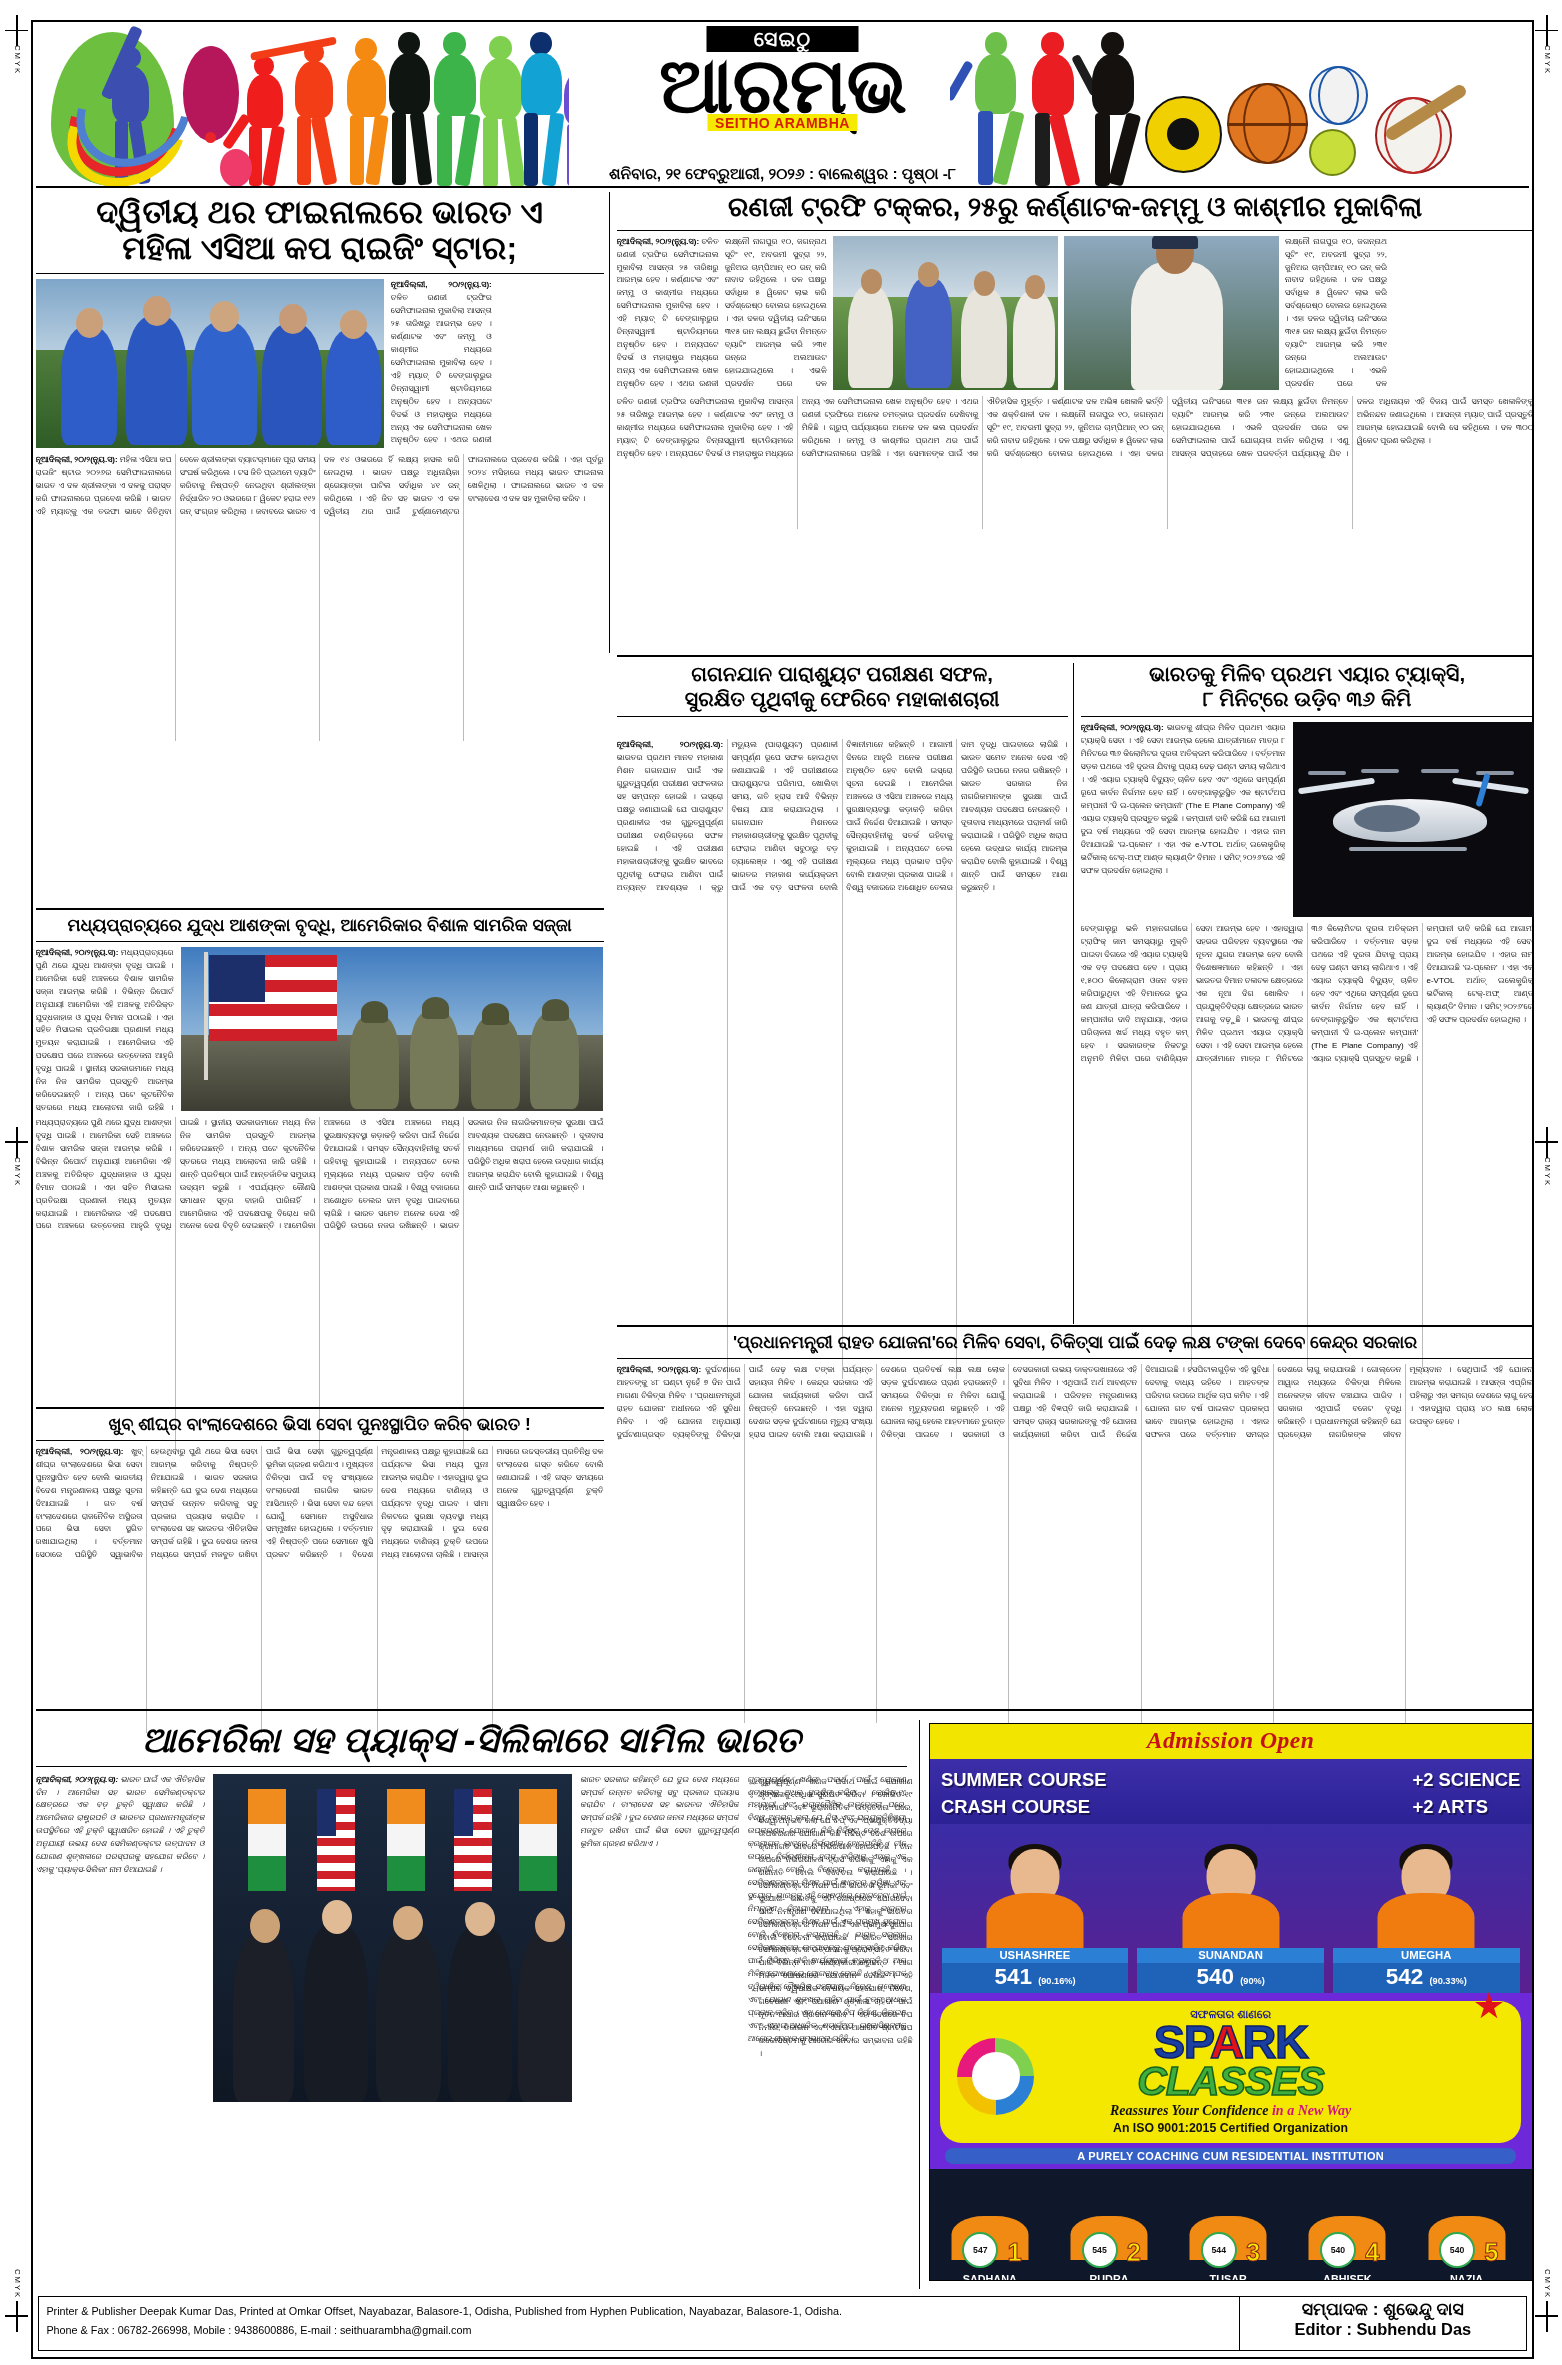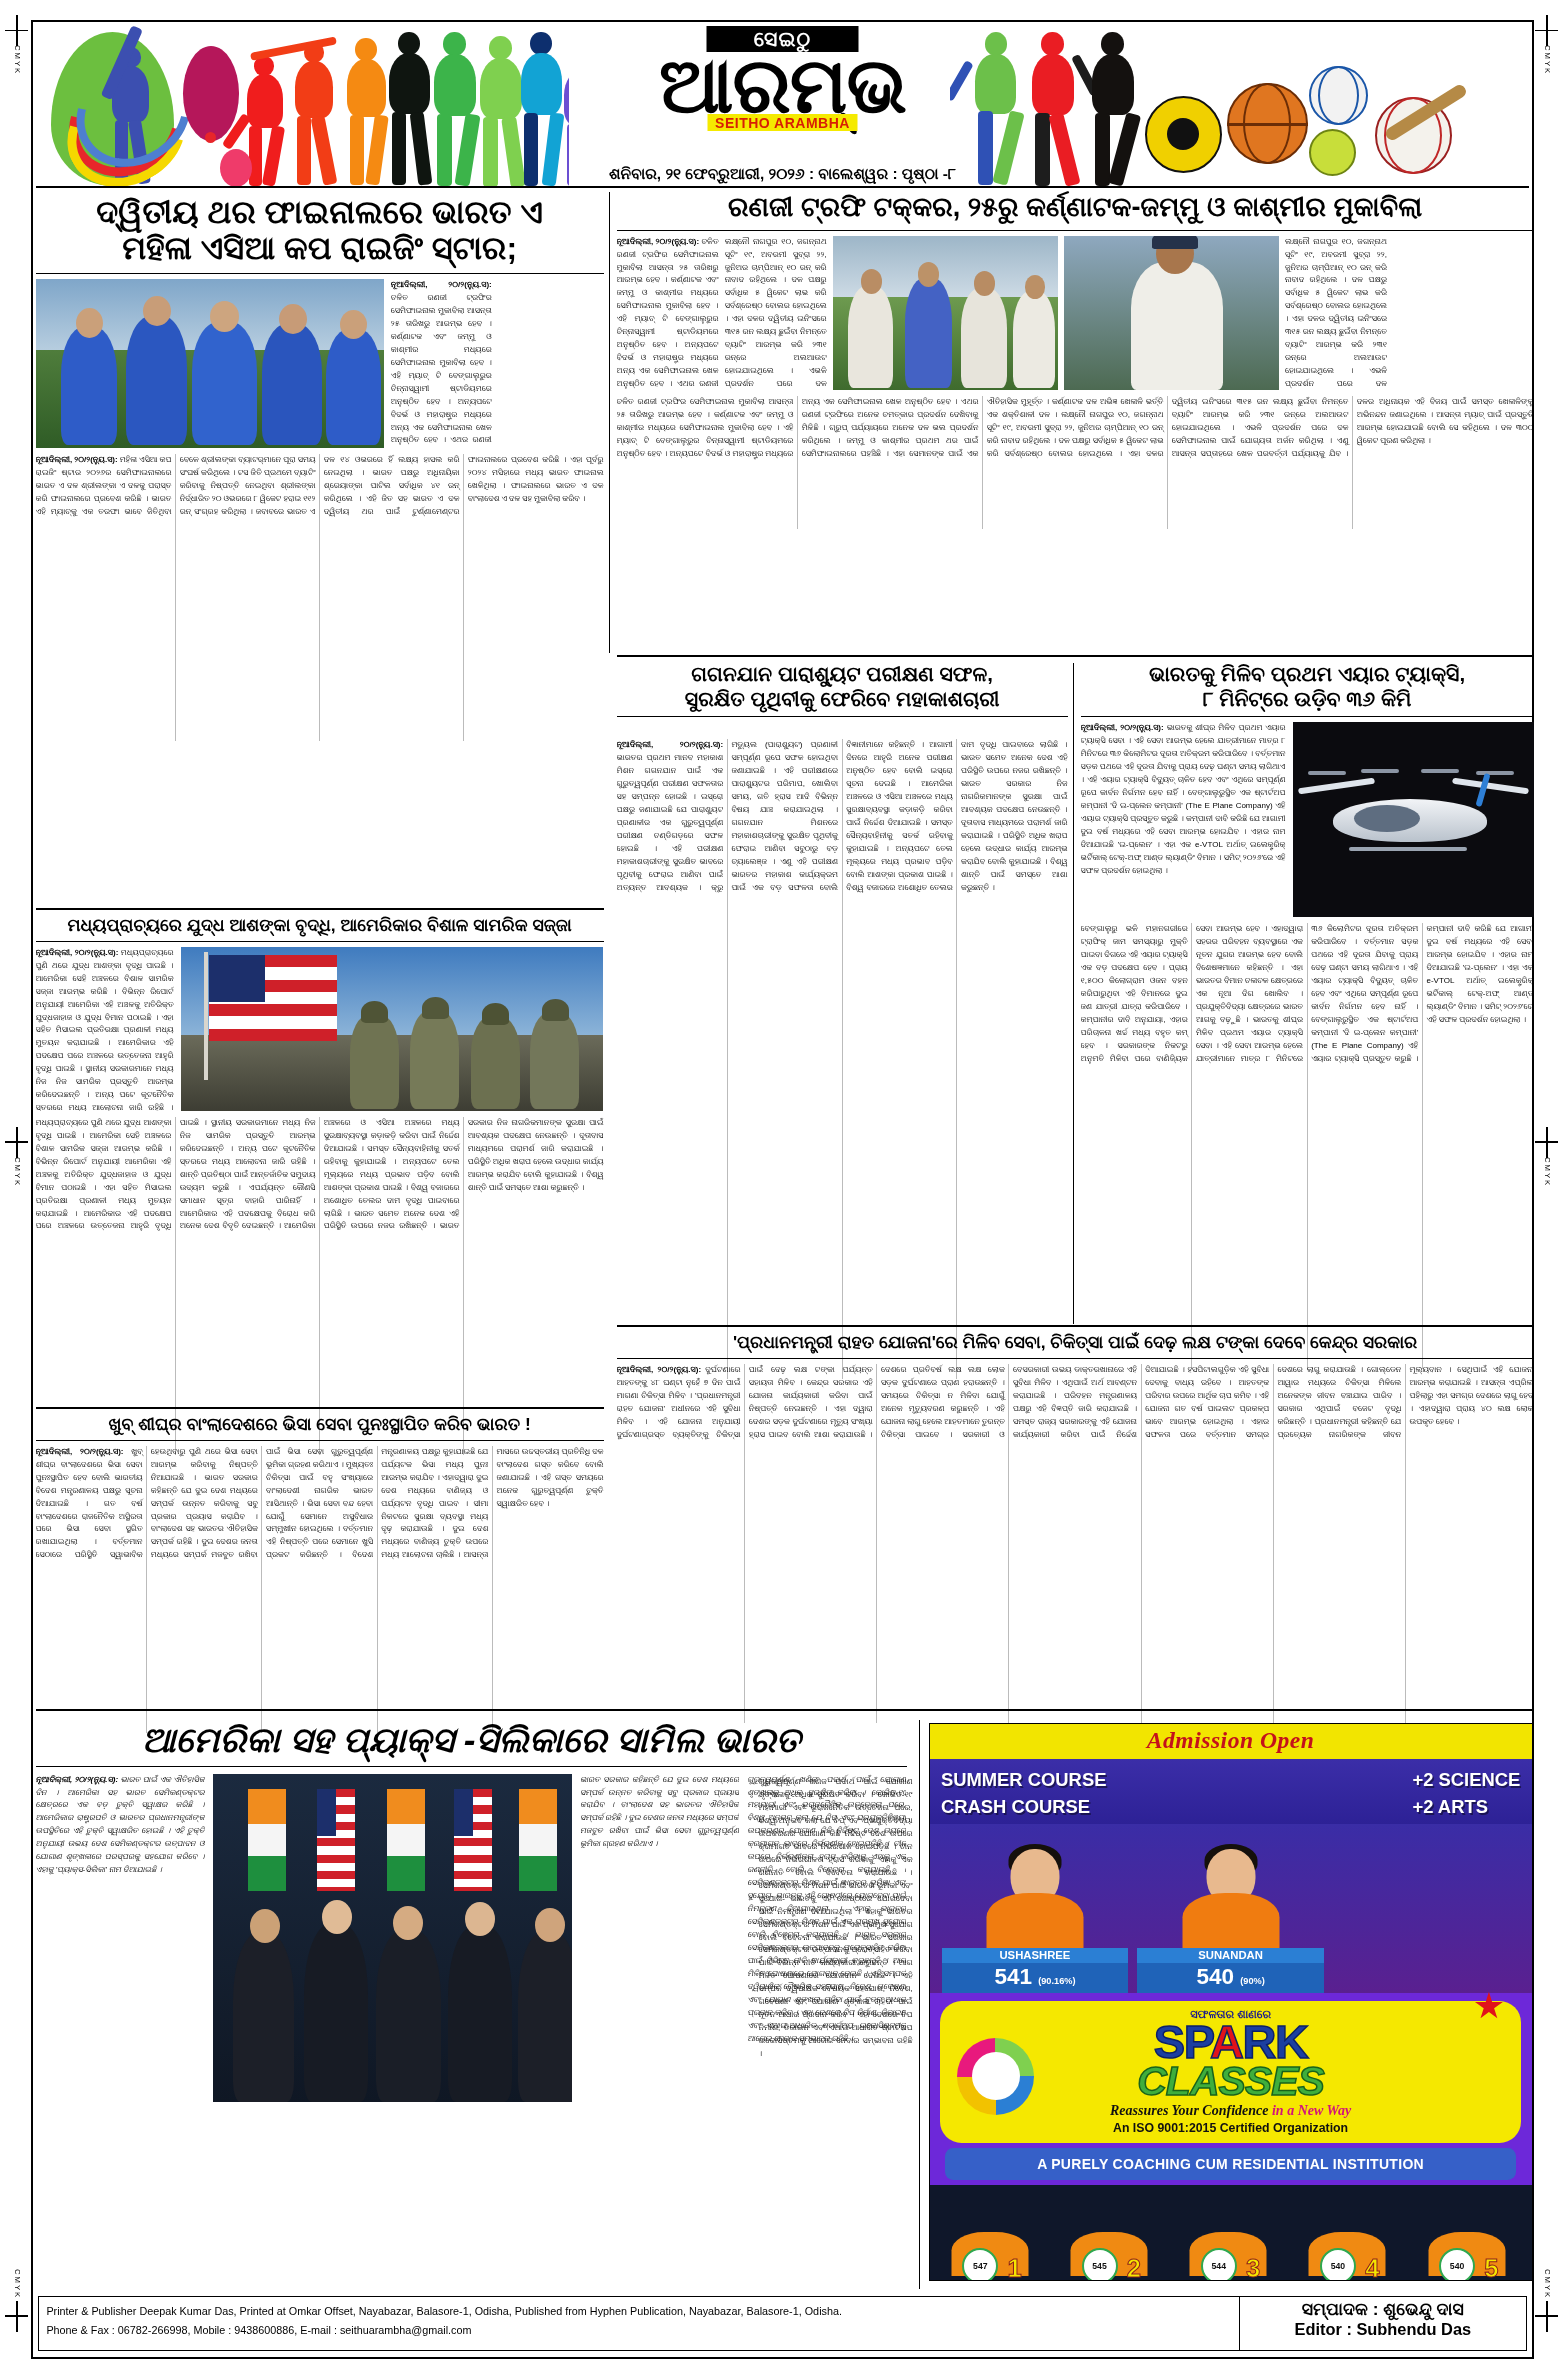--- a/index.html
+++ b/index.html
@@ -102,22 +102,22 @@
   .logo-card .odia-top { font-size:11.3px; font-weight:bold; color:#1b1b8c; }
   .logo-card .spark { font-size:47px; font-weight:bold; line-height:0.9; letter-spacing:-1.5px;
                       color:#1b3fa0; -webkit-text-stroke:1.5px #0d2166; }
   .logo-card .spark .red { color:#e1121a; }
   .logo-card .classes { font-size:41px; font-weight:bold; font-style:italic; line-height:0.92;
                         color:#3fae3c; -webkit-text-stroke:1.5px #19631a; letter-spacing:-1px; }
   .logo-card .tagline { font-family:"Liberation Serif", serif; font-style:italic; font-weight:bold;
                         font-size:14px; color:#111; margin-top:2px; }
   .logo-card .tagline em { color:#d2127c; }
   .logo-card .iso { font-size:12.3px; font-weight:bold; color:#111; margin-top:2px; }
-  .ad-sub { background:#3660c8; color:#fff; font-weight:bold; font-size:14px;
-            text-align:center; border-radius:8.2px; margin:5.1px 15.4px 0; padding:8px 0; letter-spacing:0.3px; }
+  .ad-sub { background:#3660c8; color:#fff; font-weight:bold; font-size:11px;
+            text-align:center; border-radius:8.2px; margin:5.1px 15.4px 0; padding:2px 0; letter-spacing:0.3px; }
   .ad-row5 { background:#0f172a; height:118px; position:relative; }
   .r5 { position:absolute; bottom:0; width:19%; text-align:center; }
   .r5 .shirt2 { position:absolute; left:50%; transform:translateX(-50%); bottom:27px; width:77px; height:44px;
                 border-radius:42% 42% 0 0; background:#f08a12; }
   .r5 .medal { position:absolute; left:26%; bottom:18.4px; width:36px; height:36px; border-radius:50%;
                background:#fff; border:2px solid #2fa84f; color:#111; font-size:8.7px; font-weight:bold;
                line-height:1.05; display:flex; align-items:center; justify-content:center; }
   .r5 .rank { position:absolute; right:22%; bottom:19.5px; font-size:25.6px; font-weight:bold; color:#f7e600;
               -webkit-text-stroke:1px #8a1d1d; }
   .r5 .nm2 { position:absolute; bottom:2px; left:0; right:0; color:#fff; font-weight:bold; font-size:10.8px; }
@@ -550,20 +550,32 @@
           <div class="hair"></div>
           <div class="hd"></div>
           <div class="shirt"></div>
         </div>
         <div class="nm">SUNANDAN</div>
         <div class="sc">
           <span>540</span>
           <small>(90%)</small>
         </div>
       </div>
+      <div class="topper" style="left:67%;">
+        <div class="bust">
+          <div class="hair"></div>
+          <div class="hd"></div>
+          <div class="shirt"></div>
+        </div>
+        <div class="nm">UMEGHA</div>
+        <div class="sc">
+          <span>542</span>
+          <small>(90.33%)</small>
+        </div>
+      </div>
     </div>
 
     <div class="ad-logo">
       <div class="logo-card">
         <div style="position:absolute;right:47px;top:-9.2px;width:0;height:0;">
           <div style="position:absolute;width:29px;height:29px;background:#e1121a;
                       clip-path:polygon(50% 0%,61% 35%,98% 35%,68% 57%,79% 91%,50% 70%,21% 91%,32% 57%,2% 35%,39% 35%);"></div>
         </div>
         <div class="odia-top">ସଫଳତାର ଶାଣରେ</div>
         <div style="position:absolute;left:17.4px;top:37px;width:77px;height:77px;border-radius:50%;

